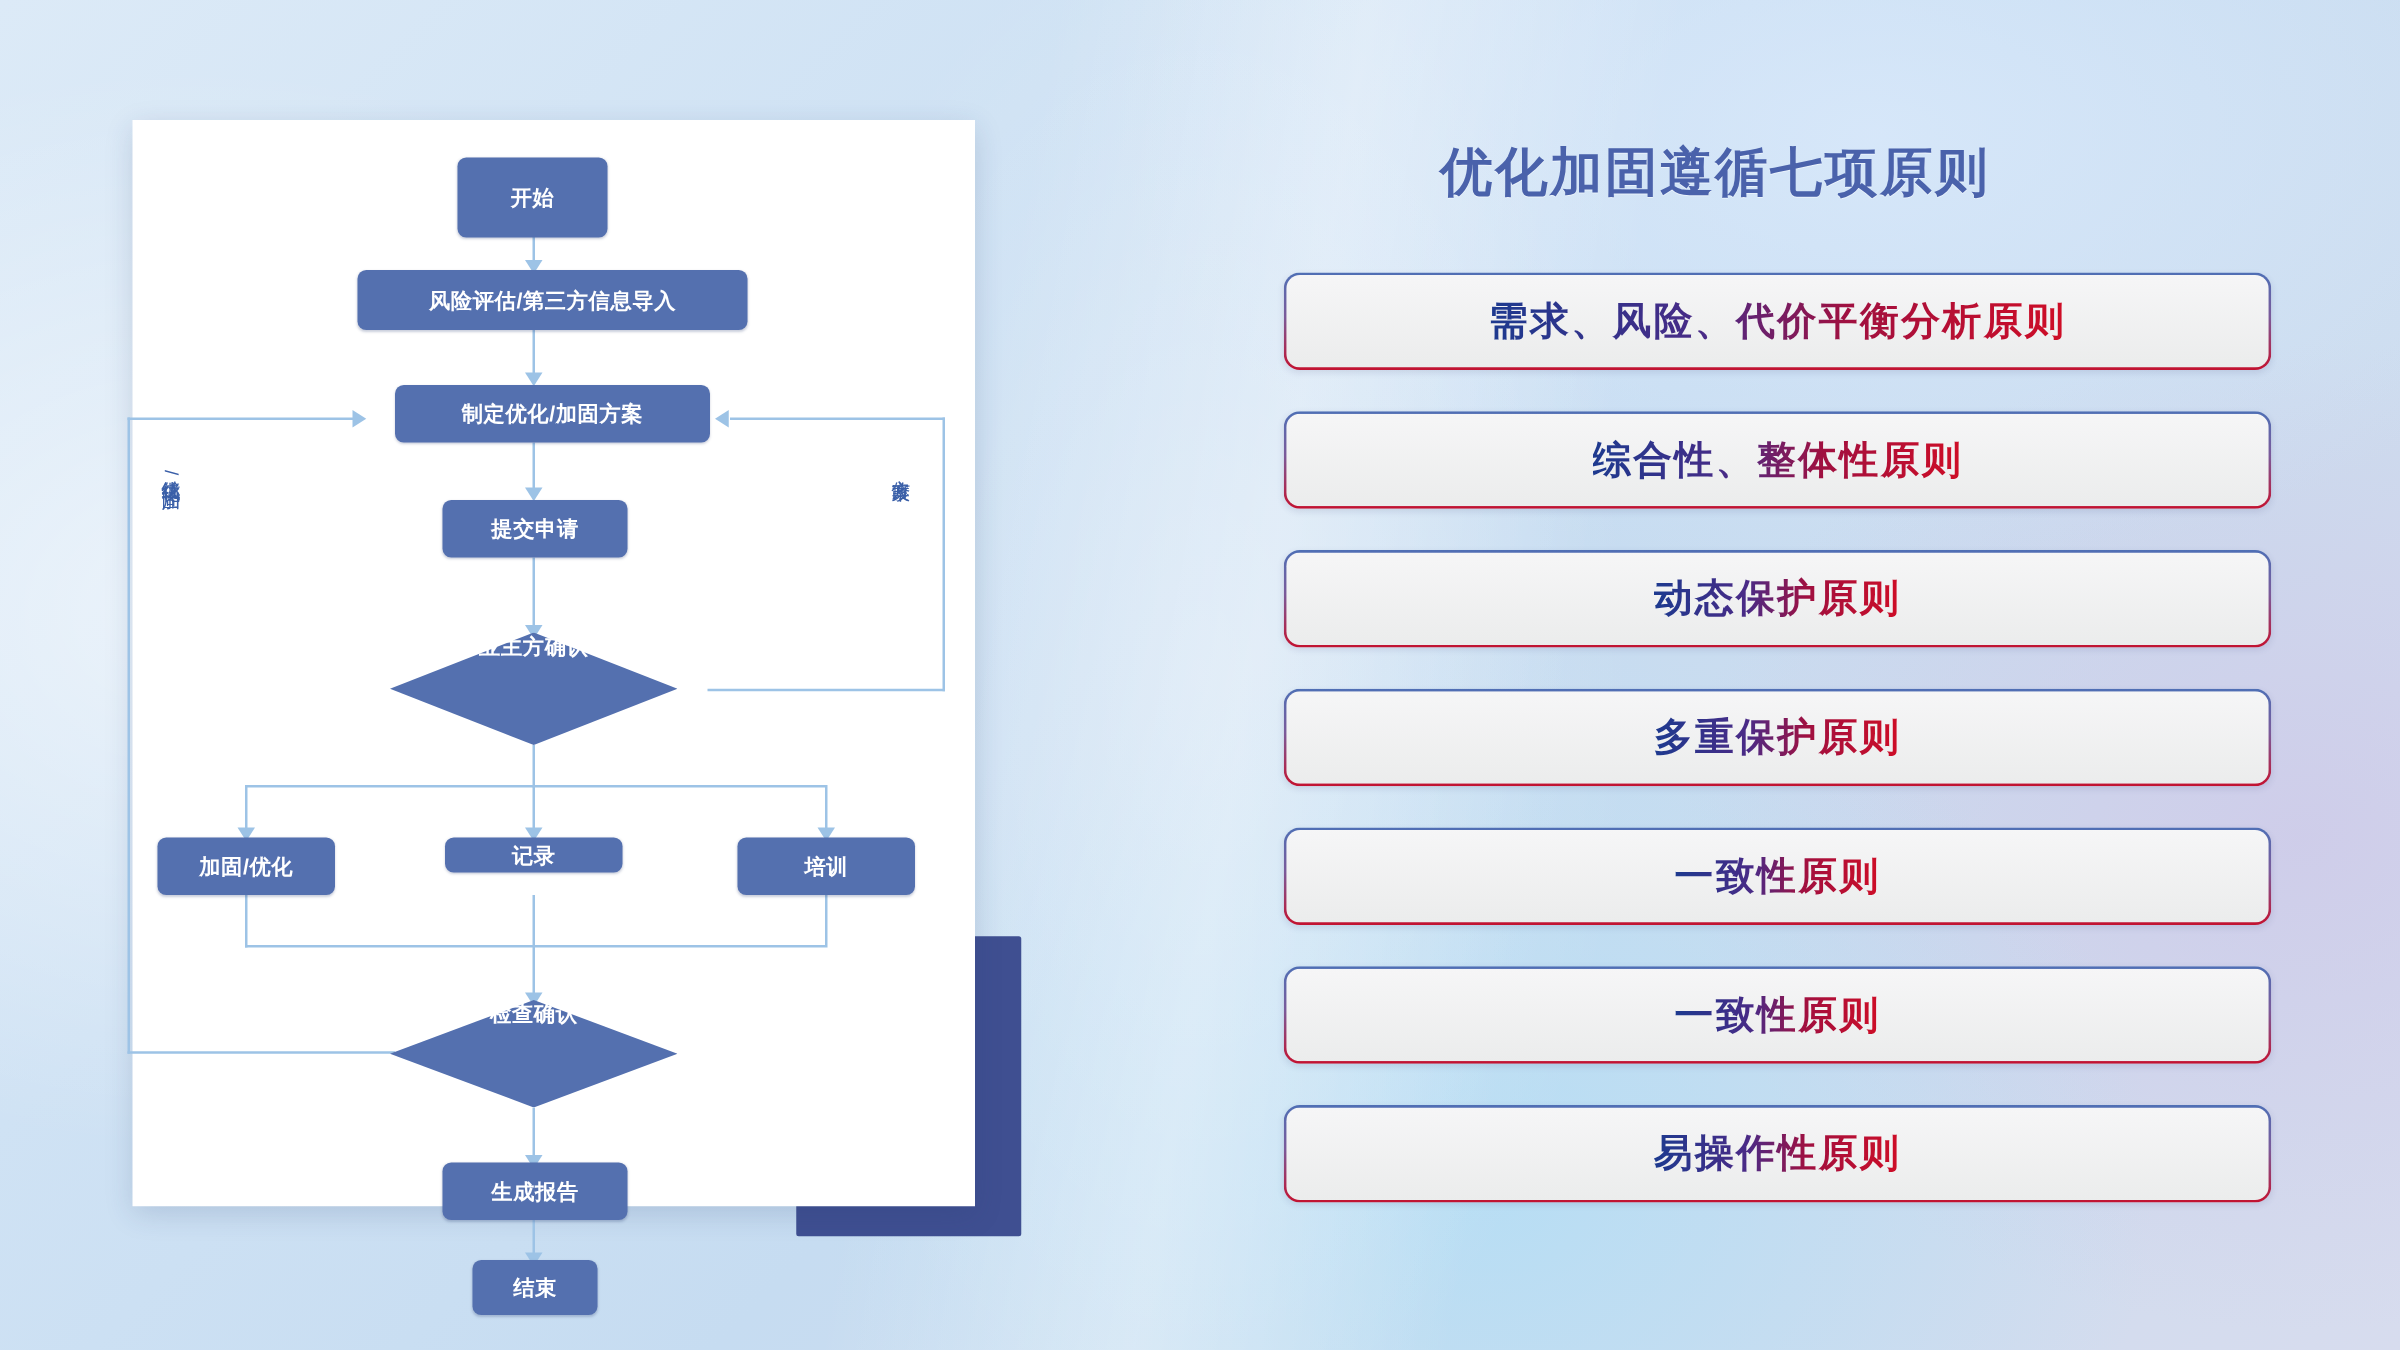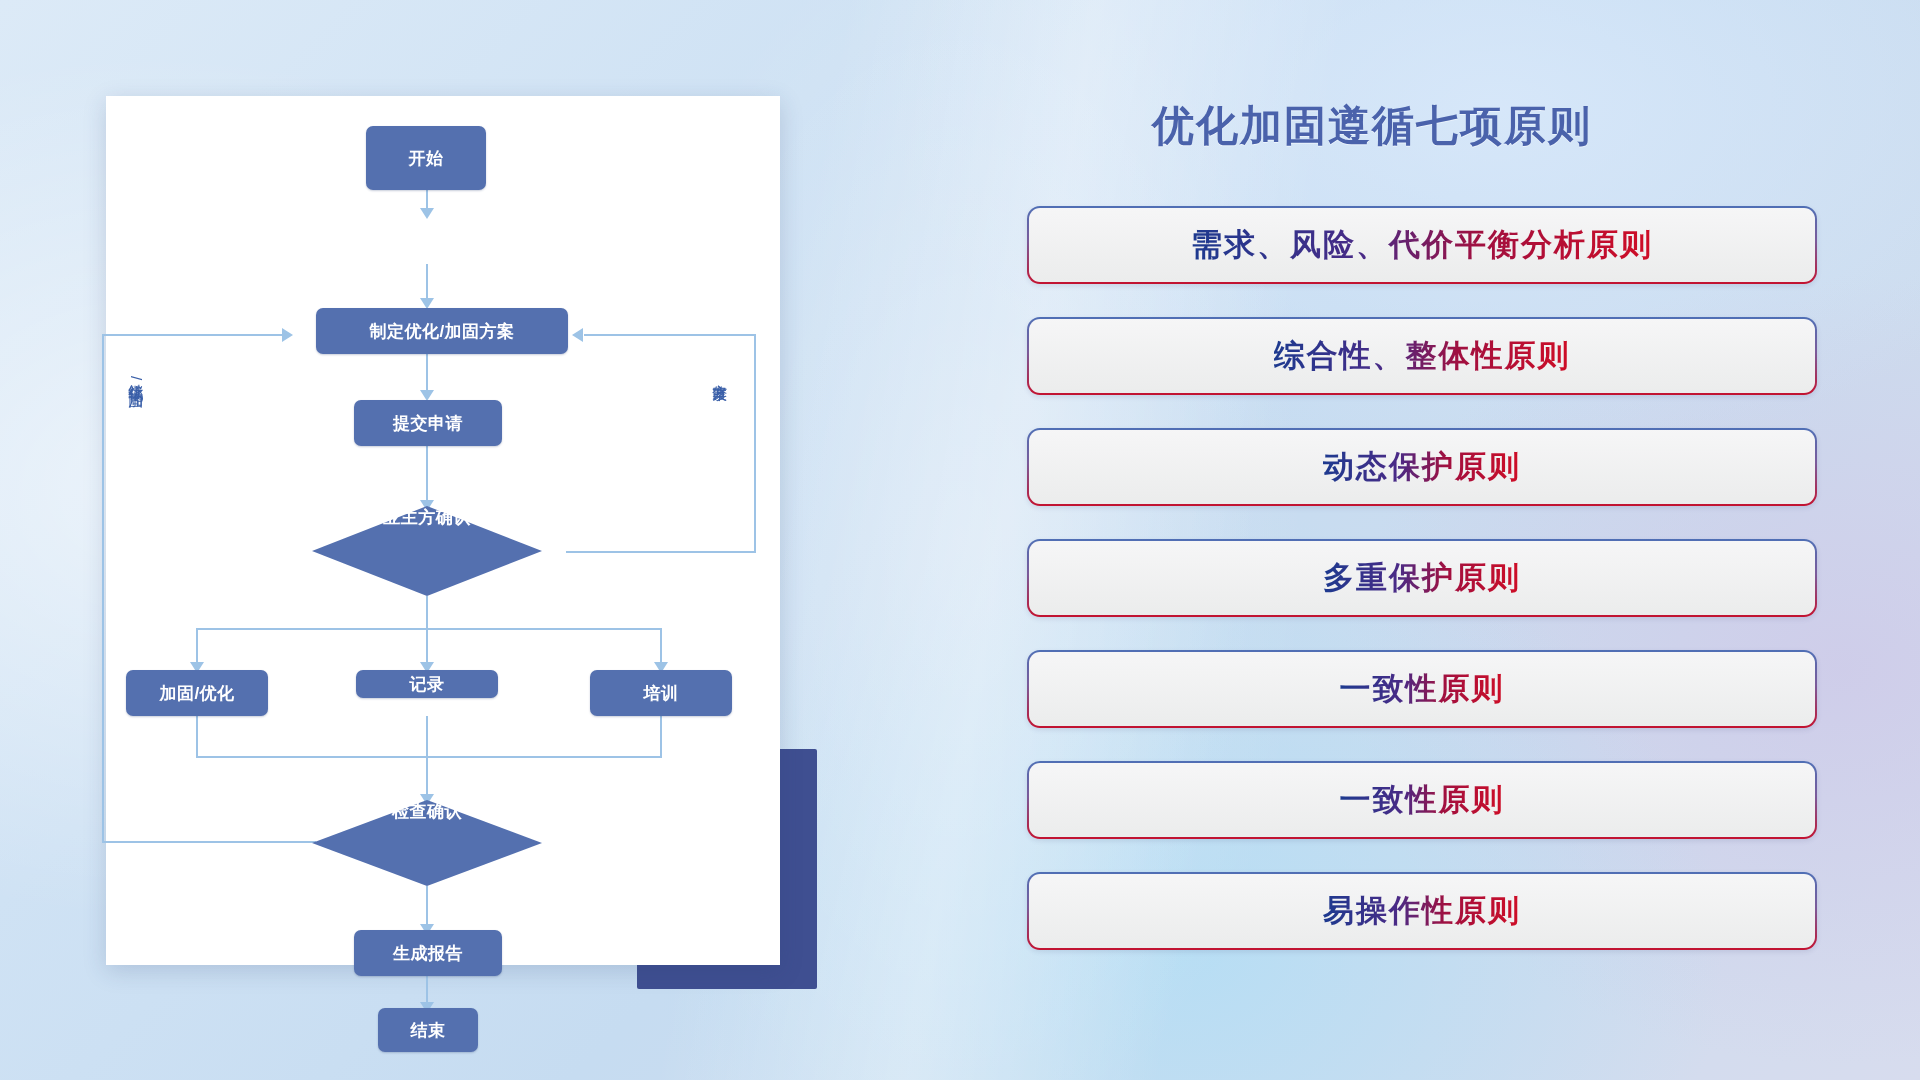--- a/index.html
+++ b/index.html
@@ -84,21 +84,21 @@
     position:absolute;
     writing-mode:vertical-rl;
     font-size:15px;
     color:#3a5fa8;
     letter-spacing:1px;
     line-height:1.05;
     white-space:nowrap;
   }
 
   
-  #right-panel{ position:absolute; left:1020px; top:72px; width:830px; height:930px;text-decoration:underline; }
+  #right-panel{ position:absolute; left:1020px; top:84px; width:830px; height:930px;text-decoration:underline; }
 
   #principles-title{
     position:absolute; left:132px; top:26px;
     font-size:42px; font-weight:bold; color:#4a62ab;
     letter-spacing:2px; white-space:nowrap;
     text-shadow:0 1px 0 rgba(255,255,255,.5);
   }
 
   .pcard{
     position:absolute; left:7px; width:790px; height:78px;
@@ -172,20 +172,23 @@
     <div class="hline" style="left:460px; top:455px; width:190px;"></div>
     <div class="vline" style="left:648px; top:238px; height:219px;"></div>
     <div class="hline" style="left:478px; top:238px; width:172px;"></div>
     <div class="arrow-l" style="left:466px; top:232px;"></div>
     <div class="vlabel" style="left:606px; top:276px;">方案修改</div>
 
     <div class="node" style="left:260px; top:30px; width:120px; height:64px;">
       <span>开始</span>
     </div>
 
+    <div class="node" style="left:180px; top:120px; width:312px; height:48px;">
+      <span>风险评估/第三方信息导入</span>
+    </div>
 
     <div class="node" style="left:210px; top:212px; width:252px; height:46px;">
       <span>制定优化/加固方案</span>
     </div>
 
     <div class="node" style="left:248px; top:304px; width:148px; height:46px;">
       <span>提交申请</span>
     </div>
 
     <div class="diamond" style="left:206px; top:410px; width:230px; height:90px;">

